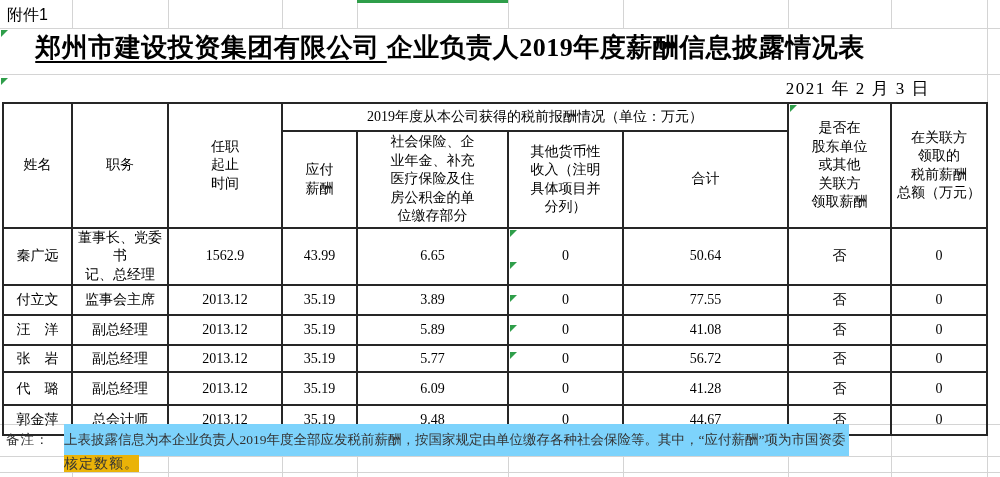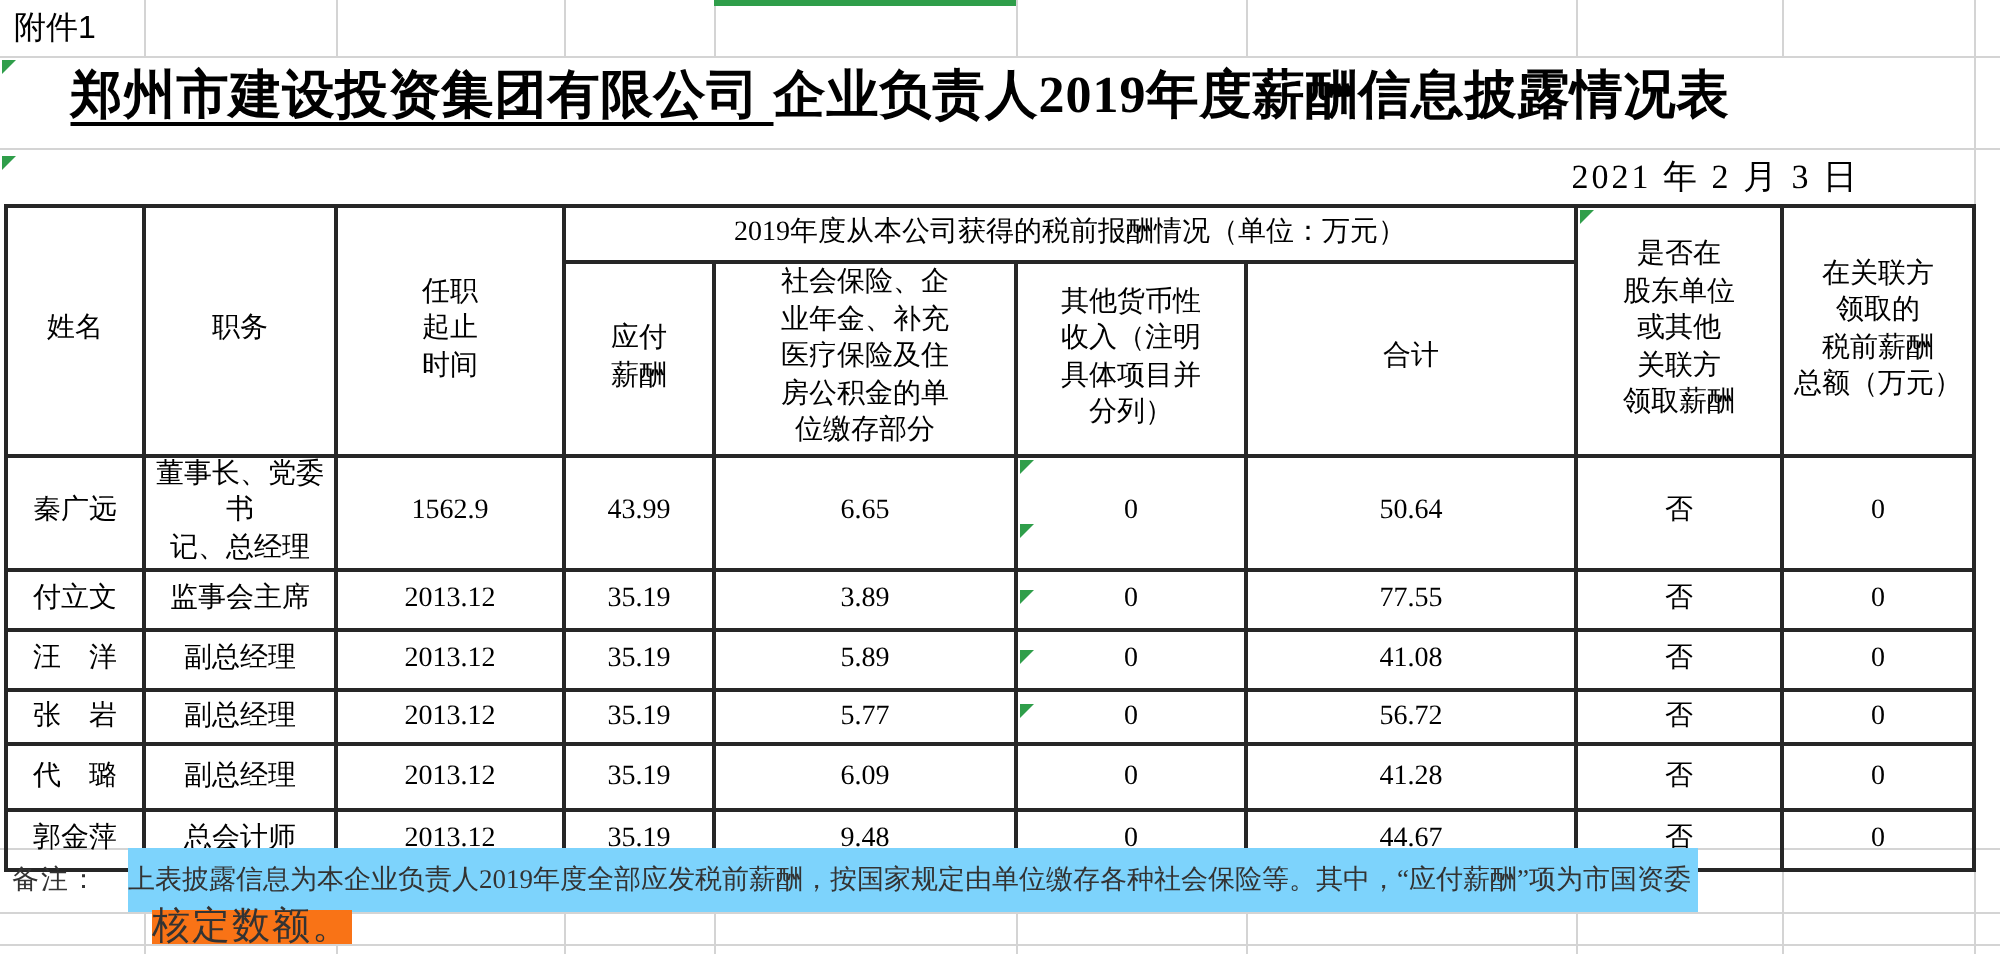--- a/index.html
+++ b/index.html
@@ -22,22 +22,22 @@
              table-layout:fixed;}
   table.main th,table.main td{border:2px solid #262626;text-align:center;vertical-align:middle;
              padding:0;font-weight:normal;font-size:14px;line-height:1.32;color:#000;
              overflow:hidden;}
   .ml{white-space:pre-line;}
   .pos0{font-size:13px;}
   .noteslabel{position:absolute;left:6px;top:424px;height:32px;line-height:32px;
               font-size:13.5px;color:#333;letter-spacing:1px;}
   .note1{position:absolute;left:64px;top:424px;height:32px;line-height:32px;
          font-size:13.5px;color:#333;background:#7dd3fc;white-space:nowrap;padding-right:4px;}
-  .note2{position:absolute;left:76px;top:455px;height:17px;line-height:17px;
-         font-size:19px;color:#333;background:#f97316;letter-spacing:1px;}
+  .note2{position:absolute;left:64px;top:455px;height:17px;line-height:17px;
+         font-size:14px;color:#333;background:#eab308;letter-spacing:1px;}
 </style>
 </head>
 <body>
 
 <div class="sheet">
 
   <div class="hl" style="left:0;top:28px;width:1000px;"></div>
   <div class="hl" style="left:0;top:74px;width:1000px;"></div>
   <div class="vl" style="left:72px;top:0;height:28px;"></div>
   <div class="vl" style="left:168px;top:0;height:28px;"></div>

